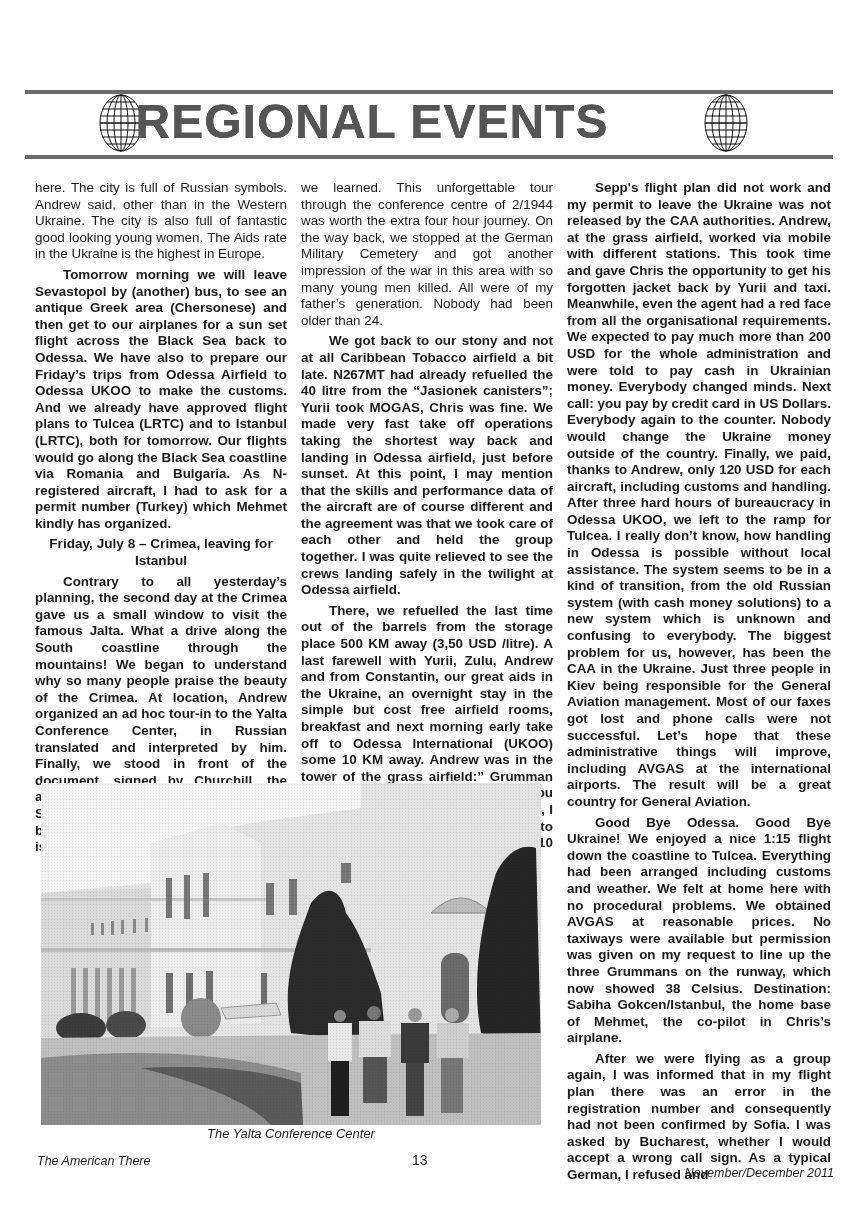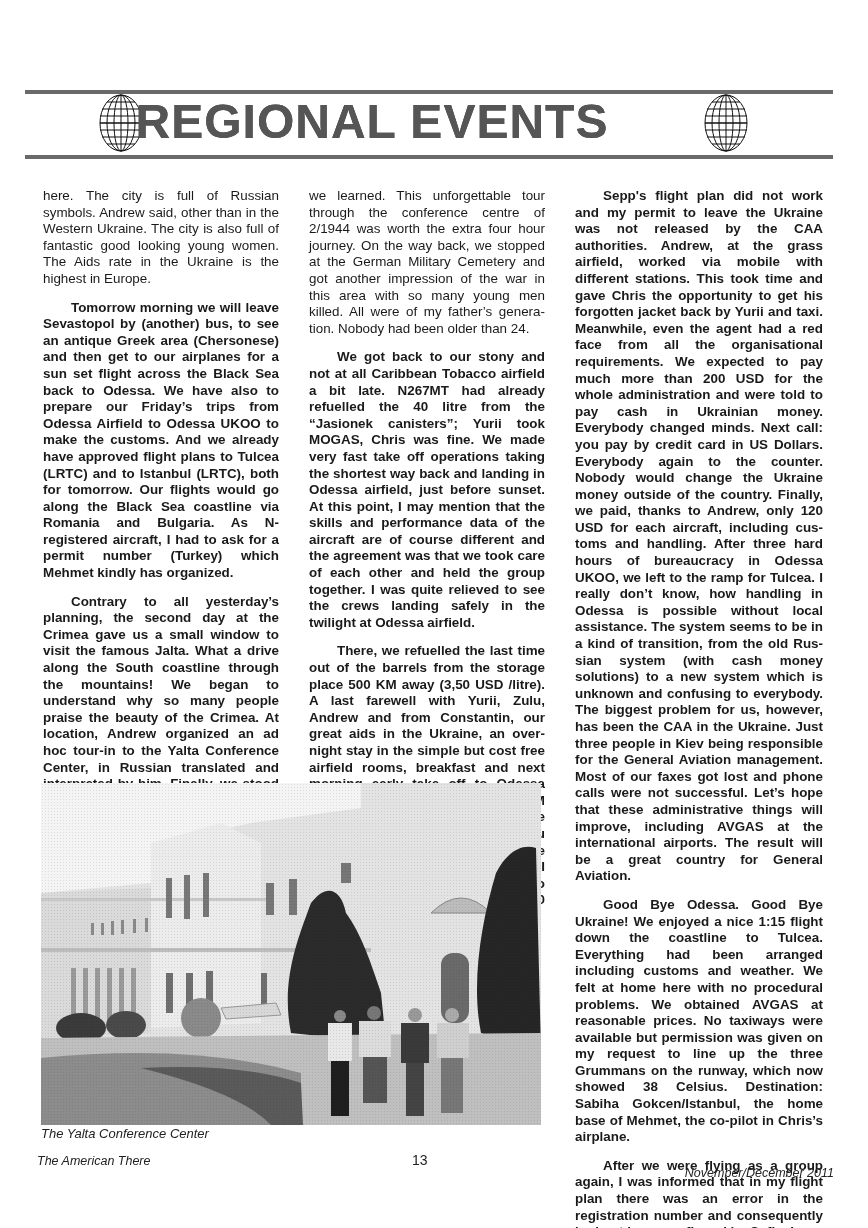--- a/index.html
+++ b/index.html
@@ -16,34 +16,34 @@
   .title {
     position: absolute; top: 94px; left: 0; width: 744px; text-align: center;
     font-family: "Liberation Sans", sans-serif; font-weight: bold;
     font-size: 48px; letter-spacing: 1px; color: #555; line-height: 56px;
     text-shadow: 0 0 0 #444;
   }
   .col {
     position: absolute; top: 176px; width: 260px;
     font-size: 13.4px; line-height: 16.6px; text-align: justify; hyphens: manual;
   }
-  .col p { margin: 12px; }
+  .col p { margin: 4px; }
   .col p.indent { text-indent: 28px; font-weight: bold; }
   .col1 { left: 31px; }
   .col2 { left: 297px; }
   .col3 { left: 563px; width: 272px; }
   .subhead { font-weight: bold; text-align: center; margin: 0; font-size: 13.6px; }
   .photo {
     position: absolute; left: 41px; top: 783px; width: 500px; height: 342px;
     background: linear-gradient(180deg, #f2f2f2 0%, #e6e6e6 45%, #cfcfcf 70%, #9a9a9a 100%);
     overflow: hidden;
   }
   .photo svg { width: 100%; height: 100%; display: block; }
   .caption {
-    position: absolute; left: 41px; top: 1126px; width: 500px; text-align: left;
+    position: absolute; left: 41px; top: 1126px; width: 500px; text-align: center;
     font-style: italic; font-size: 13px; color: #222;
   }
   .footer { position: absolute; top: 1154px; font-size: 12.5px; color: #222; }
   .footer.left { left: 37px; font-style: italic; }
   .footer.center { left: 412px; font-size: 14px; top: 1152px; }
   .footer.right { right: 34px; font-style: italic; margin-top: 12px; }
 </style>
 </head>
 <body>
 
@@ -79,20 +79,21 @@
     <line x1="16" y1="9" x2="44" y2="9"></line>
     <line x1="16" y1="51" x2="44" y2="51"></line>
   </g>
 </svg>
 
 <div class="title">REGIONAL EVENTS</div>
 
 <div class="col col1">
   <p>here. The city is full of Russian symbols. Andrew said, other than in the Western Ukraine. The city is also full of fantastic good looking young women. The Aids rate in the Ukraine is the highest in Europe.</p>
   <p class="indent">Tomorrow morning we will leave Sevastopol by (another) bus, to see an antique Greek area (Chersonese) and then get to our airplanes for a sun set flight across the Black Sea back to Odessa. We have also to prepare our Friday’s trips from Odessa Airfield to Odessa UKOO to make the customs. And we already have approved flight plans to Tulcea (LRTC) and to Istanbul (LRTC), both for tomor­row. Our flights would go along the Black Sea coastline via Romania and Bulgaria. As N- registered aircraft, I had to ask for a permit number (Turkey) which Mehmet kindly has organized.</p>
+  <p class="subhead">Friday, July 8 – Crimea, leaving for Istanbul</p>
   <p class="indent">Contrary to all yesterday’s planning, the second day at the Crimea gave us a small window to visit the famous Jalta. What a drive along the South coastline through the mountains! We began to understand why so many people praise the beauty of the Crimea. At location, Andrew organized an ad hoc tour-in to the Yalta Conference Center, in Russian translated and interpreted by him. Finally, we stood in front of the document, signed by Churchill, the already very sick Roosevelt and Sta­lin. Signed in alphabetic order during the breakfast. The order was a last big issue,</p>
 </div>
 
 <div class="col col2">
   <p>we learned. This unforgettable tour through the conference centre of 2/1944 was worth the extra four hour journey. On the way back, we stopped at the German Military Cemetery and got another impression of the war in this area with so many young men killed. All were of my father’s genera­tion. Nobody had been older than 24.</p>
   <p class="indent">We got back to our stony and not at all Caribbean Tobacco airfield a bit late. N267MT had already refuelled the 40 litre from the “Jasionek canisters”; Yurii took MOGAS, Chris was fine. We made very fast take off operations taking the shortest way back and landing in Odessa airfield, just before sunset. At this point, I may mention that the skills and performance data of the aircraft are of course different and the agreement was that we took care of each other and held the group together. I was quite relieved to see the crews land­ing safely in the twilight at Odessa airfield.</p>
   <p class="indent">There, we refuelled the last time out of the barrels from the storage place 500 KM away (3,50 USD /litre). A last farewell with Yurii, Zulu, Andrew and from Constan­tin, our great aids in the Ukraine, an over­night stay in the simple but cost free airfield rooms, breakfast and next morning early take off to Odessa International (UKOO) some 10 KM away. Andrew was in the tower of the grass airfield:” Grumman flight, you are cleared for take off. You have been the best group, gentlemen, I ever had.” Frequency change to Odessa and landing there after 10 minutes. You must leave the</p>
 </div>
 
 <div class="col col3">

